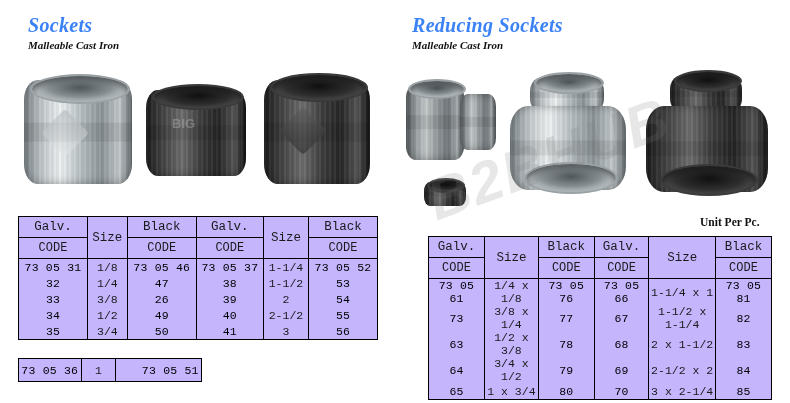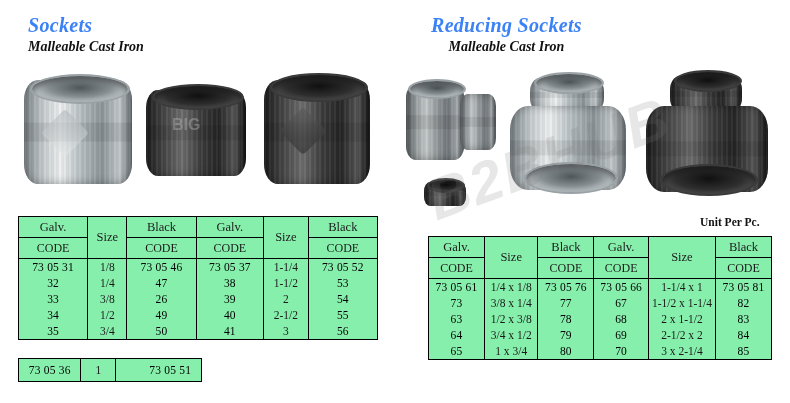--- a/index.html
+++ b/index.html
@@ -17,24 +17,24 @@
   .hdr{position:absolute;}
   .hdr .t1{
     font-family:"Liberation Serif", serif;
     font-weight:bold;font-style:italic;
     font-size:20px;letter-spacing:.3px;
     color:#3b82f6;
   }
   .hdr .t2{
     font-family:"Liberation Serif", serif;
     font-weight:bold;font-style:italic;
-    font-size:14px;color:#111;margin-top:2px;text-align:center;
+    font-size:11px;color:#111;margin-top:2px;
   }
   #hdr-left{left:28px;top:14px;}
-  #hdr-right{left:431px;top:14px;}
+  #hdr-right{left:412px;top:14px;}
 
   
   .watermark{
     position:absolute;
     left:418px;top:170px;
     font-family:"Liberation Sans", sans-serif;
     font-size:58px;font-weight:bold;font-style:italic;
     color:rgba(120,120,120,0.18);
     letter-spacing:2px;
     transform:rotate(-20deg);
@@ -87,22 +87,22 @@
   .ribs{
     position:absolute;left:0;right:0;top:0;bottom:0;
     background:repeating-linear-gradient(90deg,rgba(255,255,255,.12) 0 2px,rgba(0,0,0,.10) 2px 5px);
     opacity:.45;border-radius:inherit;
   }
 
   
   table.grid{
     position:absolute;
     border-collapse:collapse;
-    font-family:Liberation Serif, serif;
-    background:#86efac;
+    font-family:Liberation Mono, monospace;
+    background:#c4b5fd;
   }
   table.grid td,table.grid th{
     border:1px solid #000;
     text-align:center;
     vertical-align:middle;
     padding:0;
     font-weight:normal;
   }
   .hcell{font-weight:bold;font-size:12.5px;height:20px;}
   .codecell{font-weight:bold;font-size:12px;height:20px;}
@@ -139,21 +139,21 @@
     </div>
     <div class="bore galv-bore" style="left:12px;top:2px;width:96px;height:26px;"></div>
     <div style="position:absolute;left:30px;top:44px;width:34px;height:34px;transform:rotate(45deg);background:linear-gradient(135deg,#aab1b4,#e4e8e9);opacity:.55;border-radius:4px;"></div>
   </div>
 
   <div class="fig" style="left:142px;top:80px;width:110px;height:106px;">
     <div class="sock blk" style="position:absolute;left:4px;top:10px;width:100px;height:86px;border-radius:12px/18px;">
       <div class="ribs"></div>
     </div>
     <div class="bore blk-bore" style="left:10px;top:4px;width:88px;height:22px;"></div>
-    <div style="position:absolute;left:30px;top:36px;font-family:'Liberation Sans',sans-serif;font-size:16px;color:rgba(200,200,200,.35);font-weight:bold;">BIG</div>
+    <div style="position:absolute;left:30px;top:36px;font-family:'Liberation Sans',sans-serif;font-size:13px;color:rgba(200,200,200,.35);font-weight:bold;">BIG</div>
   </div>
 
   <div class="fig" style="left:258px;top:70px;width:120px;height:122px;">
     <div class="sock blk" style="position:absolute;left:6px;top:10px;width:106px;height:104px;border-radius:14px/20px;">
       <div class="ribs"></div>
     </div>
     <div class="bore blk-bore" style="left:12px;top:3px;width:94px;height:25px;"></div>
     <div style="position:absolute;left:28px;top:44px;width:34px;height:34px;transform:rotate(45deg);background:linear-gradient(135deg,#5b5b5b,#2b2b2b);opacity:.6;border-radius:4px;"></div>
   </div>
 

